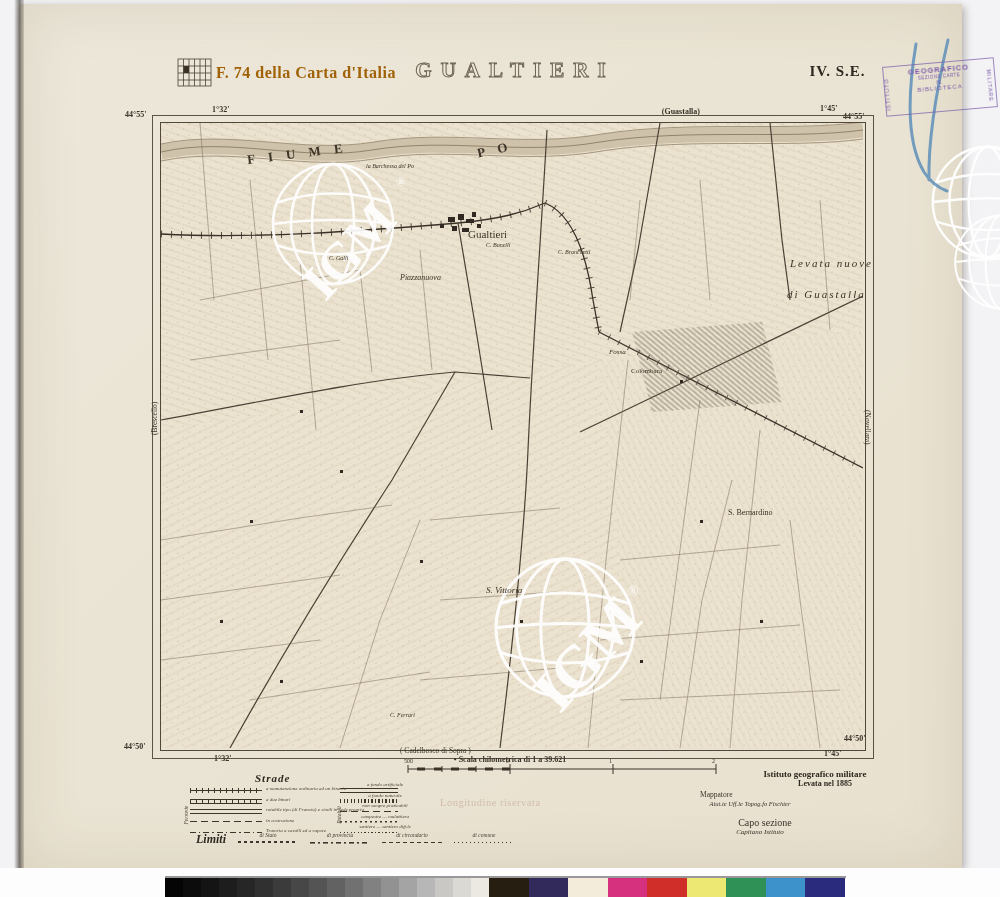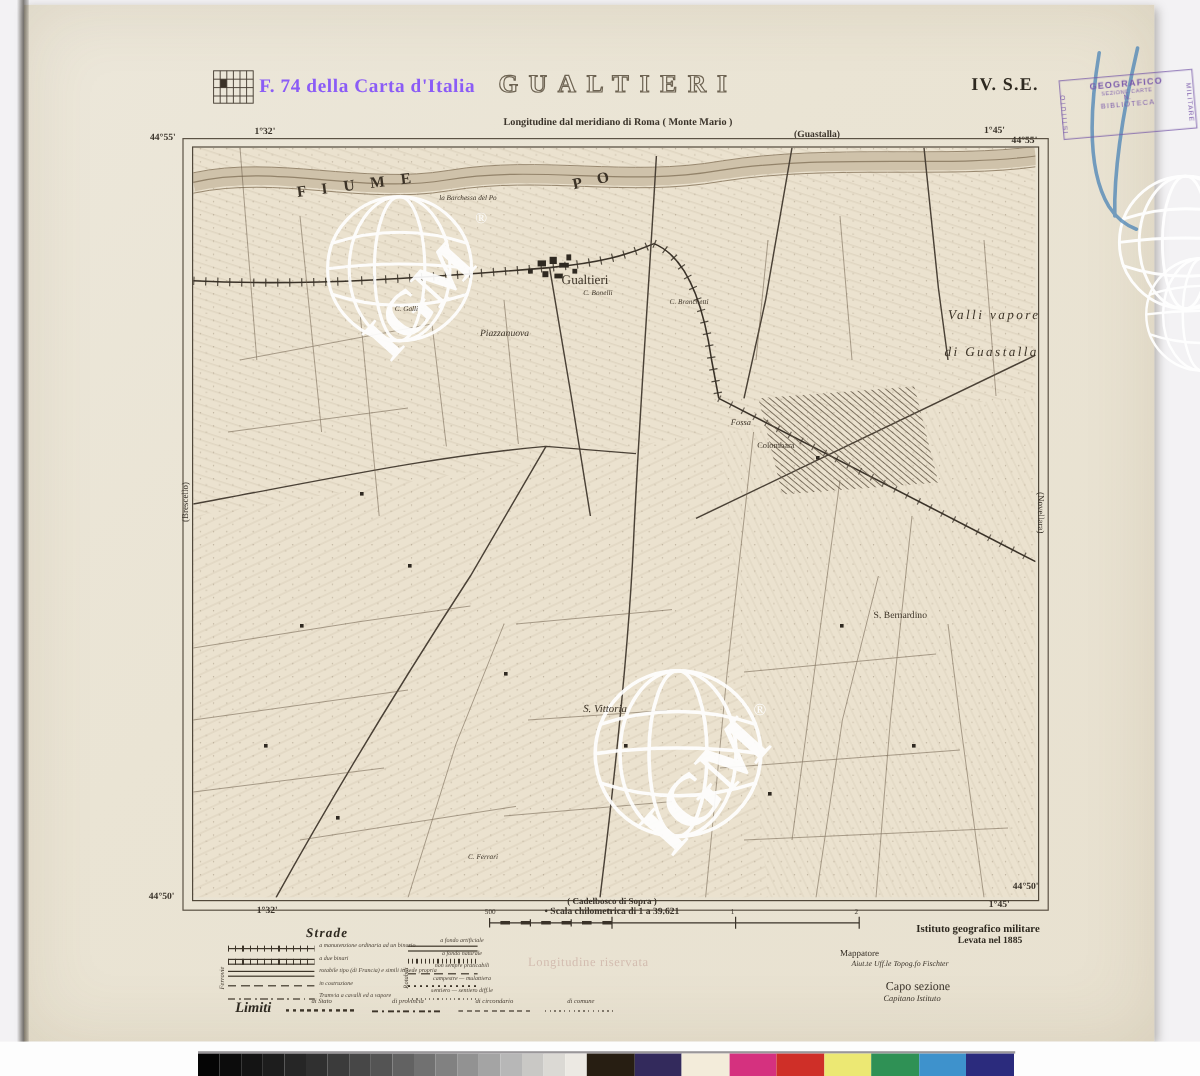--- a/index.html
+++ b/index.html
@@ -7,21 +7,21 @@
          font-family:"Liberation Serif","DejaVu Serif",serif;background:#f3f2f4;}
   .abs{position:absolute;}
   
   #sheet{left:20px;top:4px;width:942px;height:864px;
          background:linear-gradient(135deg,#ece7da 0%,#eae4d4 40%,#e8e1d0 100%);
          box-shadow:inset 0 0 60px rgba(120,100,60,.14), 2px 3px 8px rgba(40,35,25,.35);}
   #sheet-edge{left:14px;top:0;width:10px;height:872px;
          background:linear-gradient(90deg,rgba(35,30,22,0) 0%,rgba(35,30,22,.55) 55%,rgba(35,30,22,.15) 100%);}
   #bottom-strip{left:0;top:868px;width:1000px;height:29px;background:#fdfdfd;}
   
-  #sheet-ref{left:216px;top:64px;font-size:16px;font-weight:bold;color:#8b5cf6;letter-spacing:.5px;}
+  #sheet-ref{left:216px;top:64px;font-size:16px;font-weight:bold;color:#a16207;letter-spacing:.5px;}
   #map-title{left:330px;top:58px;width:370px;text-align:center;font-size:21px;font-weight:bold;
              letter-spacing:9px;color:#eee8da;-webkit-text-stroke:1px #6d6352;text-stroke:1px #6d6352;}
   #quadrant{left:790px;top:63px;width:95px;text-align:center;font-size:15px;font-weight:bold;color:#2e2920;letter-spacing:1px;}
   #lon-note{left:330px;top:96px;width:370px;text-align:center;font-size:8.5px;font-weight:bold;color:#3a332a;}
   #ref-sheet{left:330px;top:107px;width:370px;text-align:right;font-size:8px;font-weight:bold;color:#3a332a;}
   
   #frame-outer{left:152px;top:115px;width:720px;height:642px;border:1px solid #5b5244;}
   #frame-inner{left:160px;top:122px;width:704px;height:627px;border:1px solid #51483a;}
   .corner{font-size:8px;color:#3a332a;font-weight:bold;}
   .edge-name{font-size:7.5px;color:#3a332a;}
@@ -215,21 +215,20 @@
   <svg class="abs" style="left:177px;top:58px" width="36" height="30">
     <g stroke="#4a4136" stroke-width=".8" fill="none">
       <rect x="1" y="1" width="33" height="27"></rect>
       <path d="M1,8 H34 M1,15 H34 M1,22 H34 M6.5,1 V28 M12,1 V28 M17.5,1 V28 M23,1 V28 M28.5,1 V28"></path>
     </g>
     <rect x="6.5" y="8" width="5.5" height="7" fill="#3a3127"></rect>
   </svg>
   <div id="sheet-ref" class="abs">F. 74 della Carta d'Italia</div>
   <div id="map-title" class="abs">GUALTIERI</div>
   <div id="quadrant" class="abs">IV. S.E.</div>
-  <div id="lon-note" class="abs">Longitudine dal meridiano di Roma ( Monte Mario )</div>
   <div id="ref-sheet" class="abs">(Guastalla)</div>
 
   <div id="stamp" class="abs">
     <span class="v" style="left:-14px;transform:rotate(-90deg)">ISTITUTO</span>
     <div class="mid">
       <div style="font-size:7.5px;font-weight:bold;letter-spacing:1px">GEOGRAFICO</div>
       <div style="font-size:4.5px;letter-spacing:.5px">SEZIONE CARTE</div>
       <div style="font-size:6px">N.</div>
       <div style="font-size:6px;letter-spacing:1px">BIBLIOTECA</div>
     </div>
@@ -241,28 +240,28 @@
   <div class="abs corner" style="left:125px;top:110px">44°55'</div>
   <div class="abs corner" style="left:212px;top:105px">1°32'</div>
   <div class="abs corner" style="left:820px;top:104px">1°45'</div>
   <div class="abs corner" style="left:843px;top:112px">44°55'</div>
   <div class="abs corner" style="left:124px;top:742px">44°50'</div>
   <div class="abs corner" style="left:214px;top:754px">1°32'</div>
   <div class="abs corner" style="left:844px;top:734px">44°50'</div>
   <div class="abs corner" style="left:824px;top:749px">1°45'</div>
   <div class="abs edge-name" style="left:150px;top:435px;transform:rotate(-90deg);transform-origin:left top">(Brescello)</div>
   <div class="abs edge-name" style="left:872px;top:410px;transform:rotate(90deg);transform-origin:left top">(Novellara)</div>
-  <div class="abs edge-name" style="left:400px;top:746px;width:220px;text-align:center;font-weight:bold">( Cadelbosco di Sopra )</div>
+  <div class="abs edge-name" style="left:400px;top:746px;width:220px;text-align:left;font-weight:normal">( Cadelbosco di Sopra )</div>
 
   <div id="map-labels" class="abs" style="left:0;top:0">
       <span class="maplab" style="left: 247px; top: 146px; font-size: 13px; font-weight: bold; letter-spacing: 5px; transform: rotate(-7deg);">F I U M E</span>
       <span class="maplab" style="left: 477px; top: 142px; font-size: 13px; font-weight: bold; letter-spacing: 5px; transform: rotate(-12deg);">P O</span>
       <span class="maplab" style="left: 468px; top: 228px; font-size: 11px;">Gualtieri</span>
       <span class="maplab" style="left: 400px; top: 273px; font-size: 8px; font-style: italic;">Piazzanuova</span>
-      <span class="maplab" style="left: 790px; top: 257px; font-size: 11px; font-style: italic; letter-spacing: 2px;">Valli   vapore</span>
+      <span class="maplab" style="left: 790px; top: 257px; font-size: 11px; font-style: italic; letter-spacing: 2px;">Levata   nuove</span>
       <span class="maplab" style="left: 787px; top: 288px; font-size: 11px; font-style: italic; letter-spacing: 2px;">di  Guastalla</span>
       <span class="maplab" style="left: 609px; top: 348px; font-size: 7px; font-style: italic;">Fossa</span>
       <span class="maplab" style="left: 631px; top: 367px; font-size: 7px;">Colombara</span>
       <span class="maplab" style="left: 728px; top: 508px; font-size: 8px;">S. Bernardino</span>
       <span class="maplab" style="left: 486px; top: 585px; font-size: 9px; font-style: italic;">S. Vittoria</span>
       <span class="maplab" style="left: 366px; top: 163px; font-size: 6px; font-style: italic;">la Barchessa del Po</span>
       <span class="maplab" style="left: 486px; top: 242px; font-size: 6px; font-style: italic;">C. Bonelli</span>
       <span class="maplab" style="left: 558px; top: 249px; font-size: 6px; font-style: italic;">C. Branchetti</span>
       <span class="maplab" style="left: 329px; top: 255px; font-size: 6px; font-style: italic;">C. Galli</span>
       <span class="maplab" style="left: 390px; top: 712px; font-size: 6px; font-style: italic;">C. Ferrari</span>

